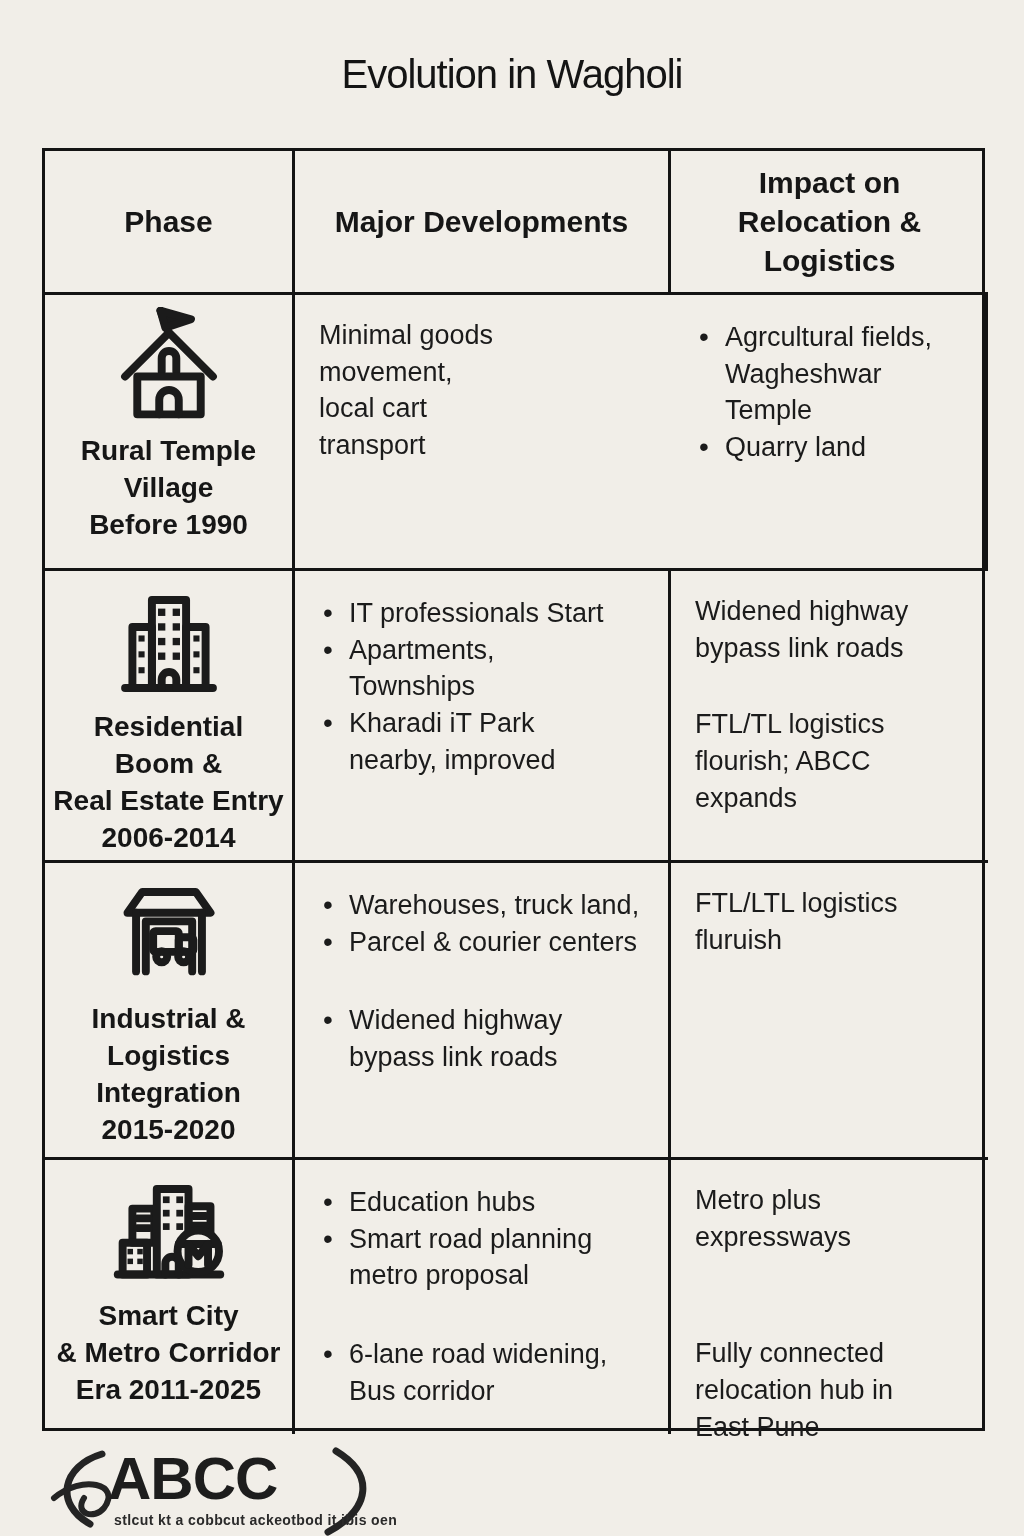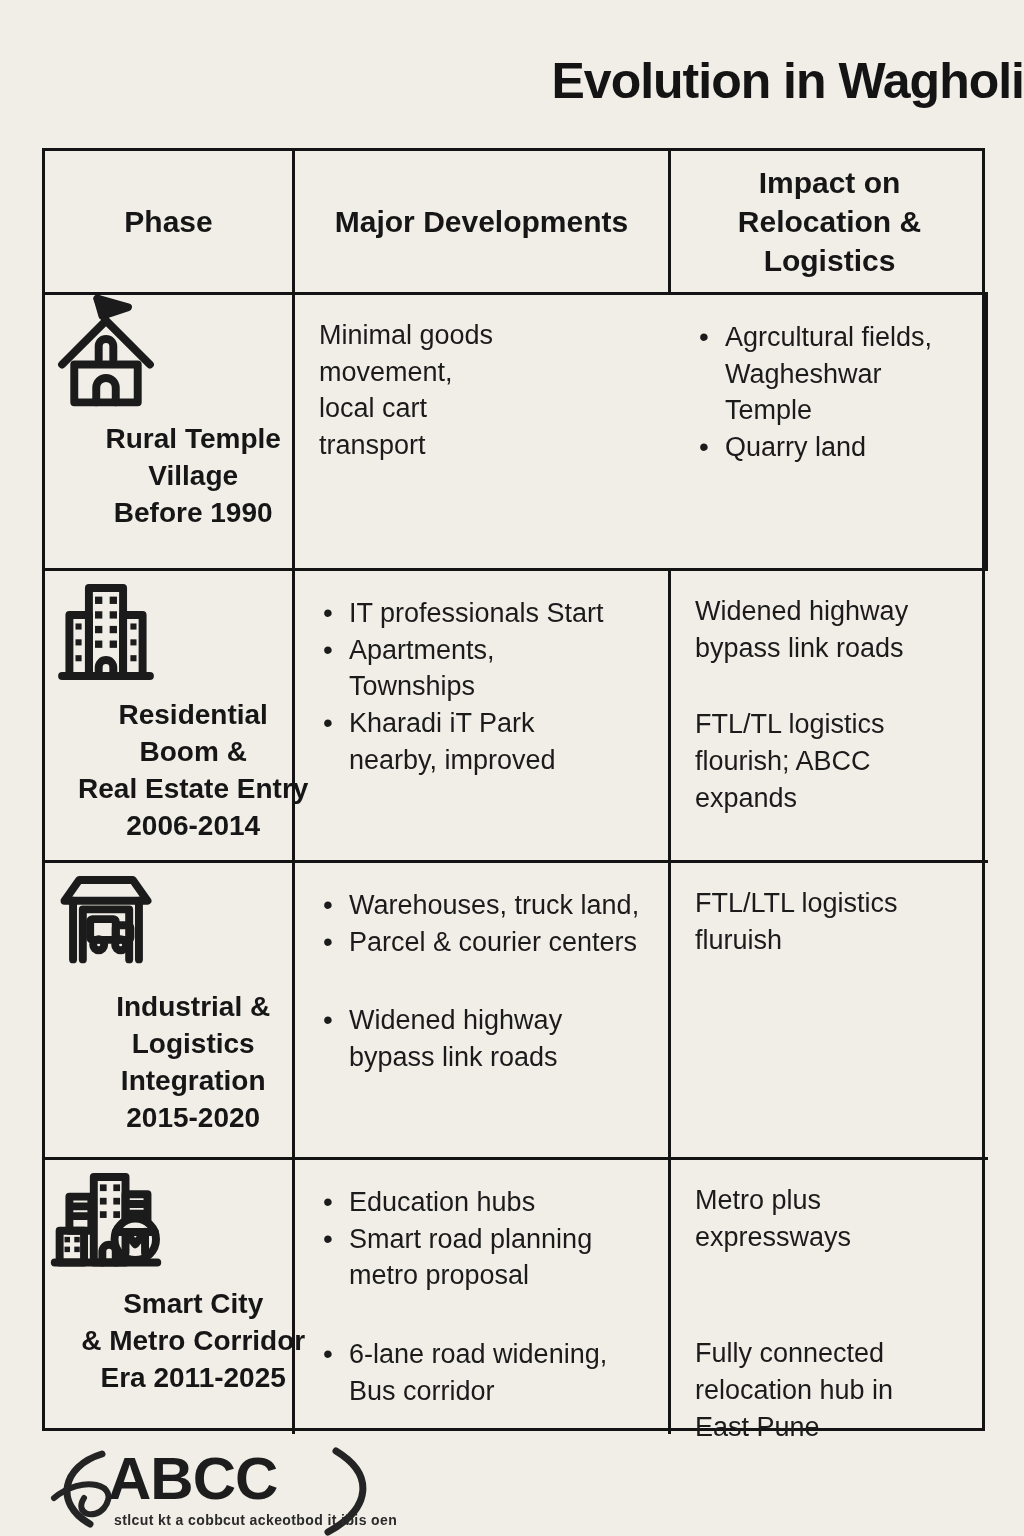--- a/index.html
+++ b/index.html
@@ -8,22 +8,22 @@
     font-family:"Liberation Sans", sans-serif;
     background:#f1eee8;
     color:#191919;
     position:relative;
     overflow:hidden;
   }
   .page { position:absolute; inset:0; }
 
   .title {
     position:absolute; top:52px; left:0; right:0;
-    text-align:right;
-    font-size:50px; font-weight:700; letter-spacing:-1px;
+    text-align:center;
+    font-size:40px; font-weight:400; letter-spacing:-1px;
     color:#141414;
   }
 
   .table {
     position:absolute; left:42px; top:148px;
     width:943px; height:1283px;
     display:grid;
     grid-template-columns:250px 376px 317px;
     grid-template-rows:144px 276px 292px 297px 274px;
     border:3px solid #141414;
@@ -41,22 +41,22 @@
 
   .head {
     display:flex; align-items:center; justify-content:center;
     text-align:center;
     font-size:30px; font-weight:700; line-height:1.3;
     color:#161616;
     padding:0 10px;
   }
 
   .phase-cell {
-    display:flex; flex-direction:column; align-items:flex-start;
-    padding-top:0;
+    display:flex; flex-direction:column; align-items:center;
+    padding-top:12px;
     text-align:center;
   }
   .phase-icon { width:122px; height:122px; flex:0 0 auto; }
   .phase-icon svg { width:100%; height:100%; stroke:#1b1b1b; fill:none;
     stroke-width:6.5; stroke-linecap:round; stroke-linejoin:round; }
   .phase-caption {
     font-size:28px; font-weight:700; line-height:1.32;
     color:#161616; margin-top:4px; width:120%;
   }
 

